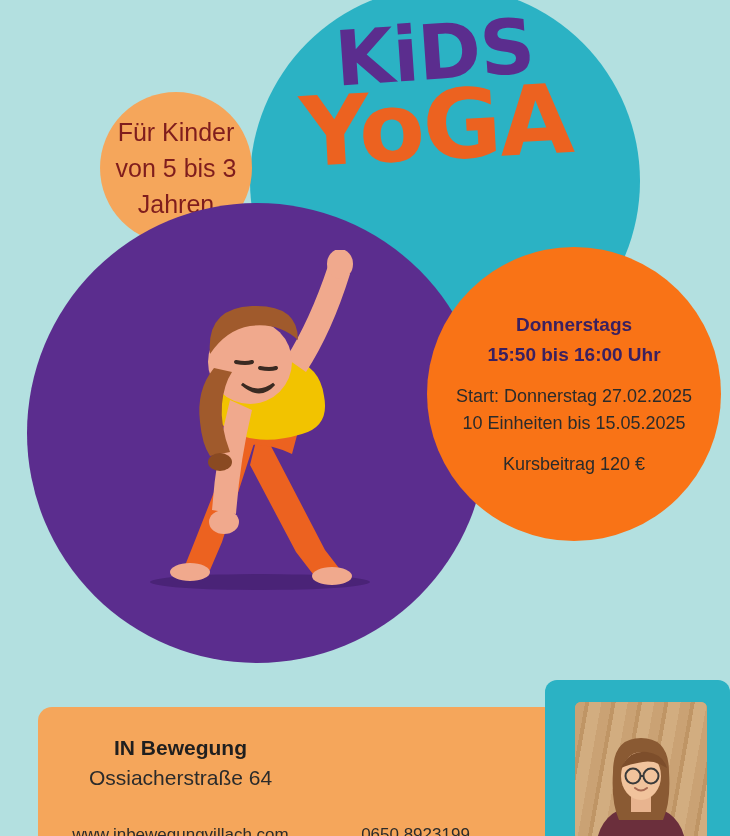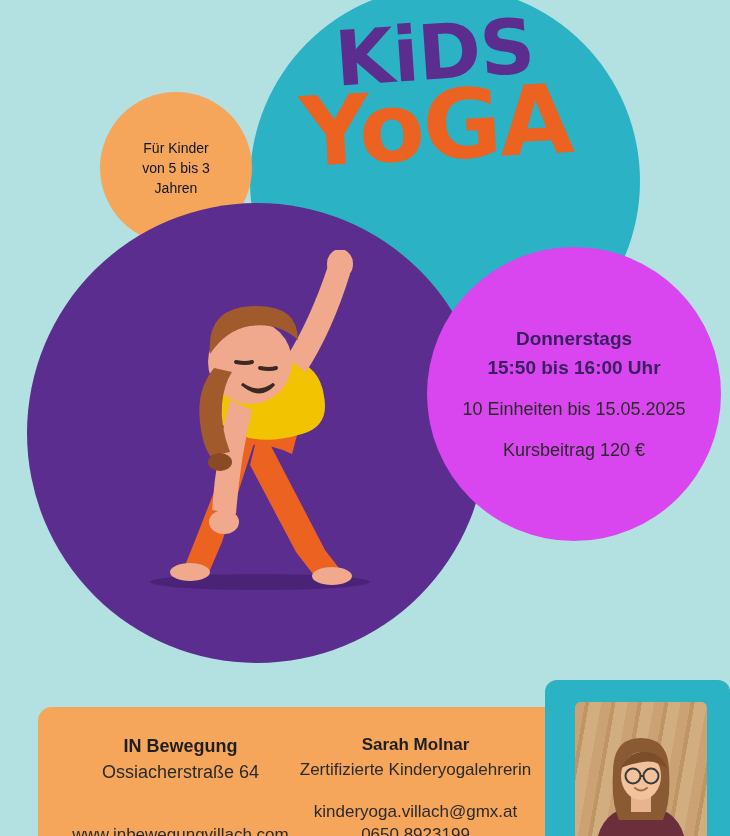--- a/index.html
+++ b/index.html
@@ -72,22 +72,22 @@
     width: 152px;
     height: 152px;
     border-radius: 50%;
     background: #f5a65b;
     display: flex;
     align-items: center;
     justify-content: center;
     text-align: center;
   }
   .age-circle .age-text {
-    color: #0f172a;
-    font-size: 14px;
+    color: #7f1d1d;
+    font-size: 25px;
     line-height: 1.45;
   }
 
   
   .purple-circle {
     position: absolute;
     left: 27px;
     top: 203px;
     width: 460px;
     height: 460px;
@@ -105,21 +105,21 @@
   }
 
   
   .info-circle {
     position: absolute;
     left: 427px;
     top: 247px;
     width: 294px;
     height: 294px;
     border-radius: 50%;
-    background: #d946ef;
+    background: #f97316;
     display: flex;
     flex-direction: column;
     align-items: center;
     justify-content: center;
     text-align: center;
     padding: 0 22px;
     box-sizing: border-box;
   }
   .info-circle .line-bold {
     font-weight: bold;
@@ -144,21 +144,21 @@
     background: #f5a65b;
     border-radius: 14px;
   }
   .col-left {
     position: absolute;
     left: 30px;
     top: 26px;
     width: 225px;
     text-align: center;
     color: #2b2b2b;
-    font-size: 18px;
+    font-size: 21px;
     line-height: 1.45;
   }
   .col-right {
     position: absolute;
     left: 250px;
     top: 26px;
     width: 255px;
     text-align: center;
     color: #2b2b2b;
     font-size: 17px;
@@ -279,35 +279,31 @@
 
     <path d="M150 118 q10 2 16 0" stroke="#3a2a22" stroke-width="4" fill="none" stroke-linecap="round"></path>
     <path d="M126 112 q10 2 16 0" stroke="#3a2a22" stroke-width="4" fill="none" stroke-linecap="round"></path>
     <path d="M132 134 q16 12 32 0 q-14 16 -32 0 Z" fill="#ffffff" stroke="#3a2a22" stroke-width="3"></path>
   </svg>
 
   <div class="info-circle">
     <div class="line-bold">Donnerstags</div>
     <div class="line-bold">15:50 bis 16:00 Uhr</div>
     <div class="info-spacer"></div>
+    <div class="line">Start: Donnerstag 27.02.2025</div>
     <div class="line">10 Einheiten bis 15.05.2025</div>
     <div class="info-spacer"></div>
     <div class="line">Kursbeitrag 120 €</div>
   </div>
 
   <div class="bottom-panel">
     <div class="col-left">
       <div class="strong-name">IN Bewegung</div>
       <div>Ossiacherstraße 64</div>
     </div>
-    <div class="col-right">
-      <div class="strong-name">Sarah Molnar</div>
-      <div>Zertifizierte Kinderyogalehrerin</div>
-      <div class="mailrow">kinderyoga.villach@gmx.at</div>
-    </div>
     <div class="web">www.inbewegungvillach.com</div>
     <div class="phone">0650 8923199</div>
   </div>
 
   <div class="photo-card">
     <div class="photo-inner">
       <div class="photo-wood"></div>
       <svg class="photo-person" viewBox="0 0 108 112">
 
         <path d="M10 112 q6 -32 44 -36 q38 4 44 36 Z" fill="#6b2f3c"></path>

